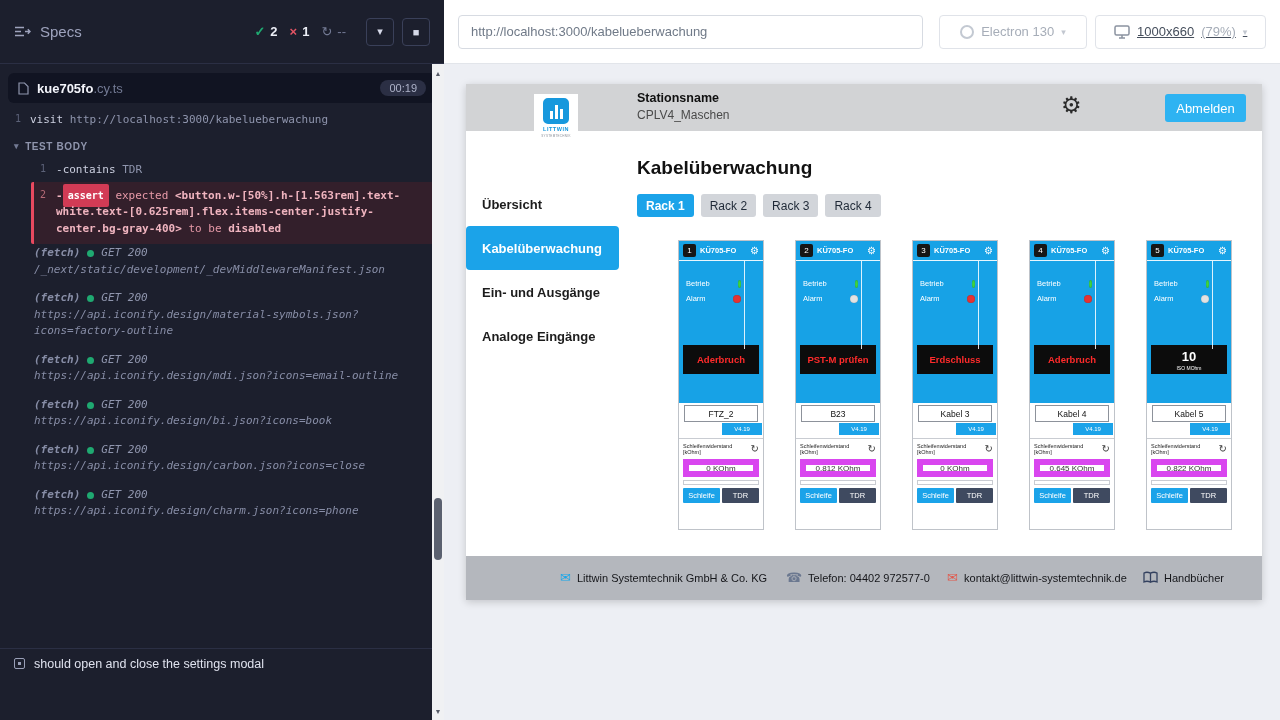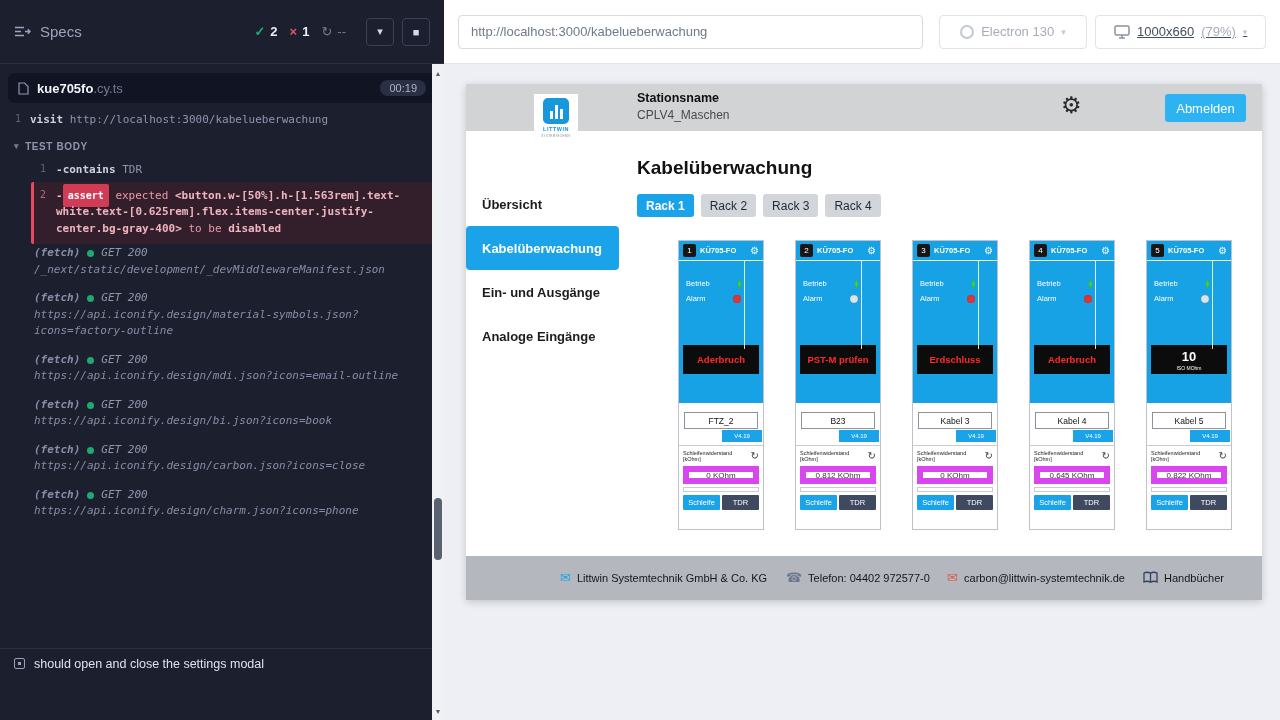--- a/index.html
+++ b/index.html
@@ -21,21 +21,21 @@
     color:#d6d9e8; font-size:11px; margin-left:8px; background:transparent; cursor:pointer; }
   .spec-row { margin:9px 8px 4px; background:#111422; border-radius:6px; height:30px; display:flex; align-items:center; padding:0 10px; gap:8px; }
   .spec-name { font-size:13px; font-weight:bold; color:#f3f4fa; }
   .spec-ext { font-size:13px; color:#737a94; }
   .duration-badge { background:#2b2f44; color:#aeb3c9; font-size:11px; padding:2px 9px; border-radius:10px; }
 
   .log { font-family:"DejaVu Sans Mono",monospace; font-size:11px; color:#8f95ad; padding-top:2px; }
   .log-row { display:flex; padding:3px 0; }
   .lnum { width:30px; text-align:right; padding-right:9px; color:#5c6278; flex:none; font-size:10px; padding-top:1px; }
   .msg { flex:1; padding-right:14px; overflow-wrap:anywhere; line-height:1.45; }
-  .cmd-name { color:#ccd0e0; font-weight:bold; }
+  .cmd-name { color:#ccd0e0; font-weight:normal; }
   .cmd-arg { color:#8f95ad; }
   .section-head { display:flex; align-items:center; gap:6px; padding:10px 0 6px 14px; color:#8f95ad;
     font-size:10px; font-weight:bold; letter-spacing:.6px; font-family:"Liberation Sans",sans-serif; }
   .chev { font-size:9px; color:#737a94; }
   .cmd { display:flex; margin:1px 6px 1px 34px; padding:3px 6px; border-radius:2px; }
   .cmd .cnum { width:16px; flex:none; color:#5c6278; font-size:10px; padding-top:1px; }
   .cmd-failed { background:#331f2b; border-left:3px solid #e8495f; margin-left:31px; padding:6px 8px 7px 6px; }
   .cmd-failed .cnum { color:#b46a77; }
   .fail-msg { flex:1; color:#e79aa8; line-height:1.5; overflow-wrap:anywhere; }
   .fail-bold { font-weight:bold; color:#f0b4bf; }
@@ -114,21 +114,21 @@
   .vline { position:absolute; left:65px; top:20px; width:1px; height:88px; background:rgba(255,255,255,.85); }
   .led-row { width:62px; display:flex; align-items:center; justify-content:space-between; padding-left:7px; }
   .led-row.first { margin-top:18px;gap:28px; } .led-row + .led-row { margin-top:6px; }
   .led-label { font-size:7.5px; color:#fff; }
   .led { width:8px; height:8px; border-radius:50%; box-shadow:inset 0 0 1px rgba(0,0,0,.4); }
   .status-box { margin:42px 4px 0; height:29px; background:#0c0c0c; display:flex; flex-direction:column;
     align-items:center; justify-content:center; }
   .status-text { font-size:9.5px; font-weight:bold; }
   .status-text.big { font-size:13px; }
   .status-sub { font-size:5px; color:#fff; margin-top:1px; }
-  .card-white { padding-top:9px; }
+  .card-white { padding-top:2px; }
   .cable-box { margin:0 5px; height:17px; border:1px solid #8d929b; display:flex; align-items:center; justify-content:center;
     font-size:8.5px; color:#111; background:#fff; }
   .ver-row { display:flex; justify-content:flex-end; padding:1px 1px 0 0; }
   .ver-tag { width:40px; height:12px; background:#1ba3e9; color:#fff; font-size:6px; line-height:12px; text-align:center; }
   .card-sep { margin-top:3px; border-top:1px solid #c9ccd2; }
   .loop-head { display:flex; align-items:center; justify-content:space-between; padding:4px 4px 0; }
   .loop-label { font-size:5.5px; color:#222; }
   .refresh { font-size:10px; color:#3c3c3c; cursor:pointer; line-height:1; }
   .value-box { margin:4px 4px 0; height:18px; border:6px solid #d946ef; display:flex; align-items:center; justify-content:center;
     font-size:8px; color:#333; background:#fff; }
@@ -553,21 +553,21 @@
       <div class="f-item">
         <span class="f-ic ic-mail1">✉</span>
         <span class="f-text f-t1">Littwin Systemtechnik GmbH &amp; Co. KG</span>
       </div>
       <div class="f-item">
         <span class="f-ic ic-phone">☎</span>
         <span class="f-text f-t2">Telefon: 04402 972577-0</span>
       </div>
       <div class="f-item">
         <span class="f-ic ic-mail2">✉</span>
-        <span class="f-text f-t3">carbon@littwin-systemtechnik.de</span>
+        <span class="f-text f-t3">kontakt@littwin-systemtechnik.de</span>
       </div>
       <div class="f-item">
         <svg width="15" height="13" viewBox="0 0 15 13">
           <path d="M1 2 C3 1 5.2 1 7.5 2.2 C9.8 1 12 1 14 2 V11 C12 10 9.8 10 7.5 11.2 C5.2 10 3 10 1 11 Z" fill="none" stroke="#33415f" stroke-width="1.3"></path>
           <line x1="7.5" y1="2.2" x2="7.5" y2="11.2" stroke="#33415f" stroke-width="1.3"></line>
         </svg>
         <span class="f-text">Handbücher</span>
       </div>
     </footer>
   </div>

